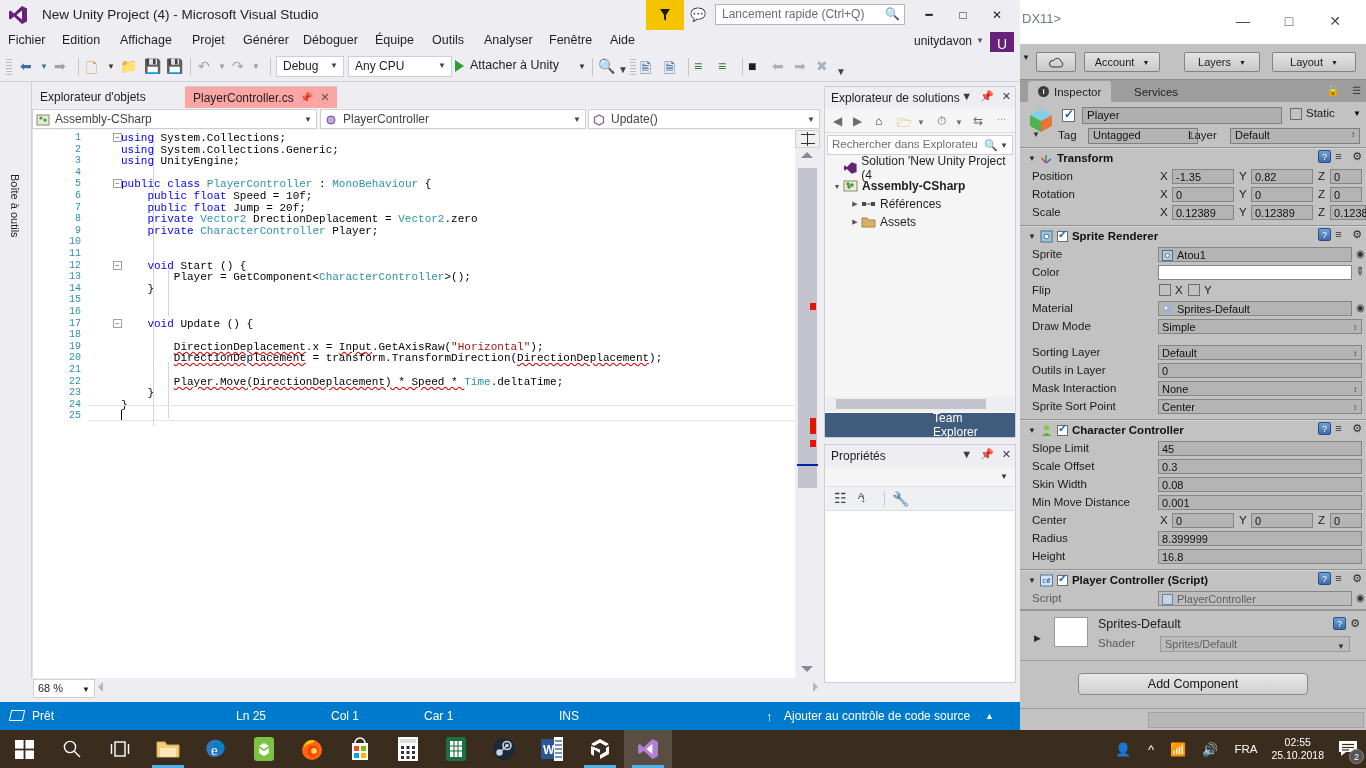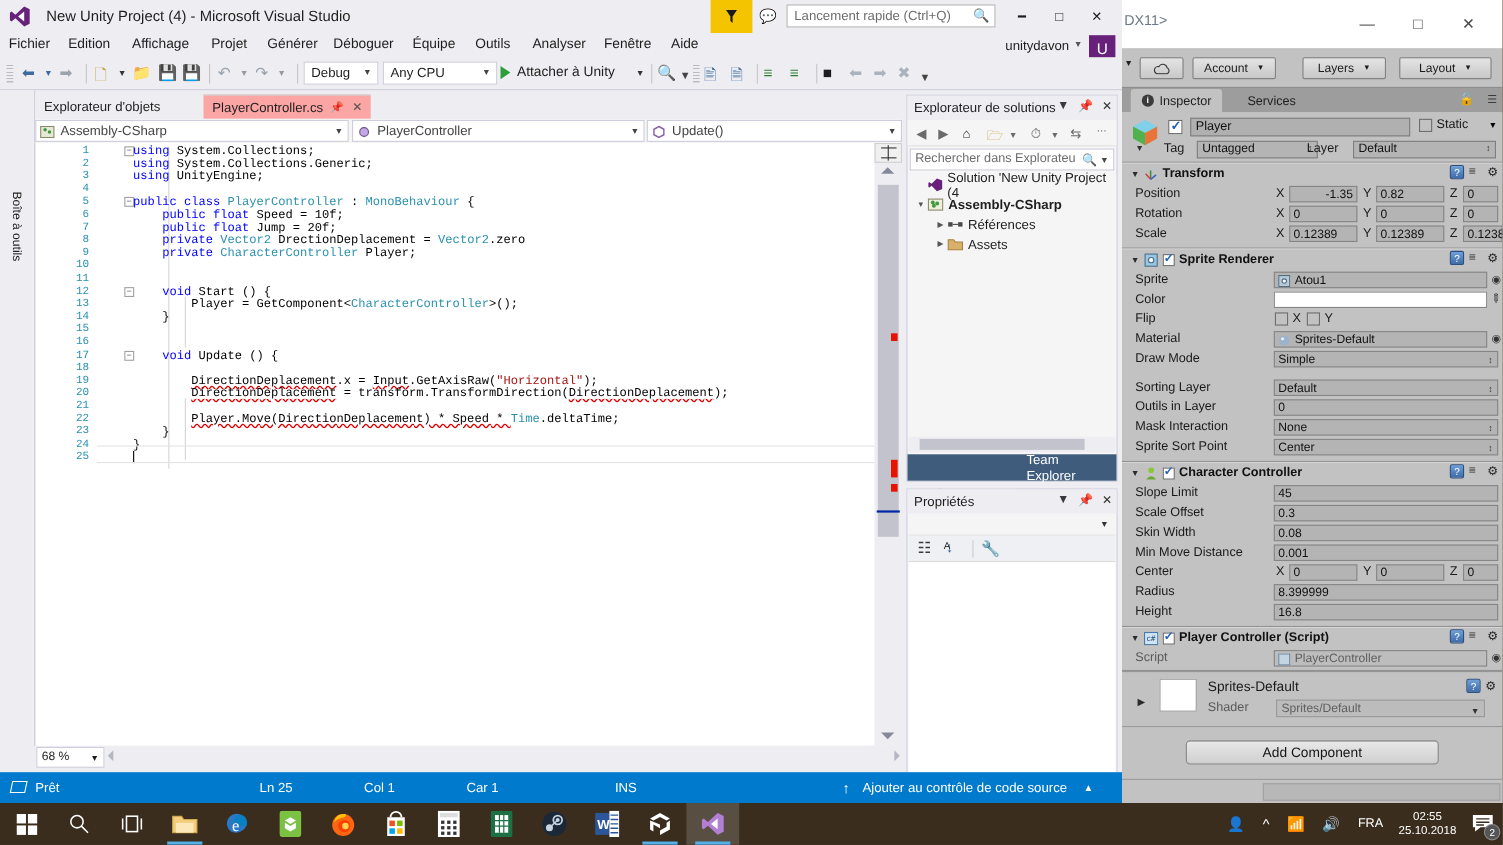--- a/index.html
+++ b/index.html
@@ -157,21 +157,21 @@
   .sol-tree { position: absolute; left: 0; top: 72px; width: 190px; }
   .trow { position: relative; height: 18px; display: flex; align-items: center; font-size: 12px; color: #1e1e1e; }
   .texp { width: 12px; font-size: 8px; color: #555; text-align: center; }
   .tico { width: 15px; height: 14px; margin-right: 4px; }
   .sol-hs { position: absolute; left: 1px; bottom: 26px; width: 188px; height: 14px; background: #eeeef2; }
   .sol-hs-thumb { position: absolute; left: 10px; top: 2px; width: 150px; height: 10px; background: #c2c3cc; }
   .sol-tabs { position: absolute; left: 0; bottom: 0; width: 190px; height: 24px; background: #3f5c7d; display: flex; }
   .sol-tab { height: 24px; display: flex; align-items: center; padding: 0 8px; font-size: 12px; color: #fff; }
   .sol-tab.active { background: #fff; color: #1e1e1e; margin-top: 31px; }
 
-  .props { position: absolute; left: 824px; top: 444px; width: 192px; height: 286px; background: #f5f5f5; border: 1px solid #cccedb; }
+  .props { position: absolute; left: 824px; top: 444px; width: 192px; height: 239px; background: #f5f5f5; border: 1px solid #cccedb; }
   .props-dd { position: absolute; left: 1px; top: 22px; width: 188px; height: 20px; background: #f5f5f5; border-bottom: 1px solid #e0e0e0; }
   .props-tb { position: absolute; left: 1px; top: 42px; width: 188px; height: 24px; background: #eef0f4; border-bottom: 1px solid #dcdcdc; }
   .props-area { position: absolute; left: 1px; top: 66px; width: 188px; bottom: 0; background: #fff; }
 
   .statusbar { position: absolute; left: 0; top: 702px; width: 1020px; height: 28px; background: #007acc; }
   .sb-item { position: absolute; top: 7px; font-size: 12px; color: #fff; }
 
   
   .taskbar { position: absolute; left: 0; top: 730px; width: 1366px; height: 38px; background: #3a2d1e; }
   .tb-item { position: absolute; top: 0; width: 48px; height: 38px; display: flex; align-items: center; justify-content: center; }
@@ -268,21 +268,21 @@
           <span class="comp-title">Transform</span>
           <span class="comp-tools">
             <span class="tool-sq">?</span>
             <span class="tool-pre">≡</span>
             <span class="tool-gear">⚙</span>
           </span>
         </div>
         <div class="prow">
           <span class="plabel">Position</span>
           <span class="axl" style="left:140px;">X</span>
-          <span class="pfield" style="left:152px;width:62px;text-align:right;">-1.35</span>
+          <span class="pfield" style="left:152px;width:62px;">-1.35</span>
           <span class="axl" style="left:219px;">Y</span>
           <span class="pfield" style="left:231px;width:62px;">0.82</span>
           <span class="axl" style="left:298px;">Z</span>
           <span class="pfield" style="left:310px;width:32px;">0</span>
         </div>
         <div class="prow">
           <span class="plabel">Rotation</span>
           <span class="axl" style="left:140px;">X</span>
           <span class="pfield" style="left:152px;width:62px;">0</span>
           <span class="axl" style="left:219px;">Y</span>

